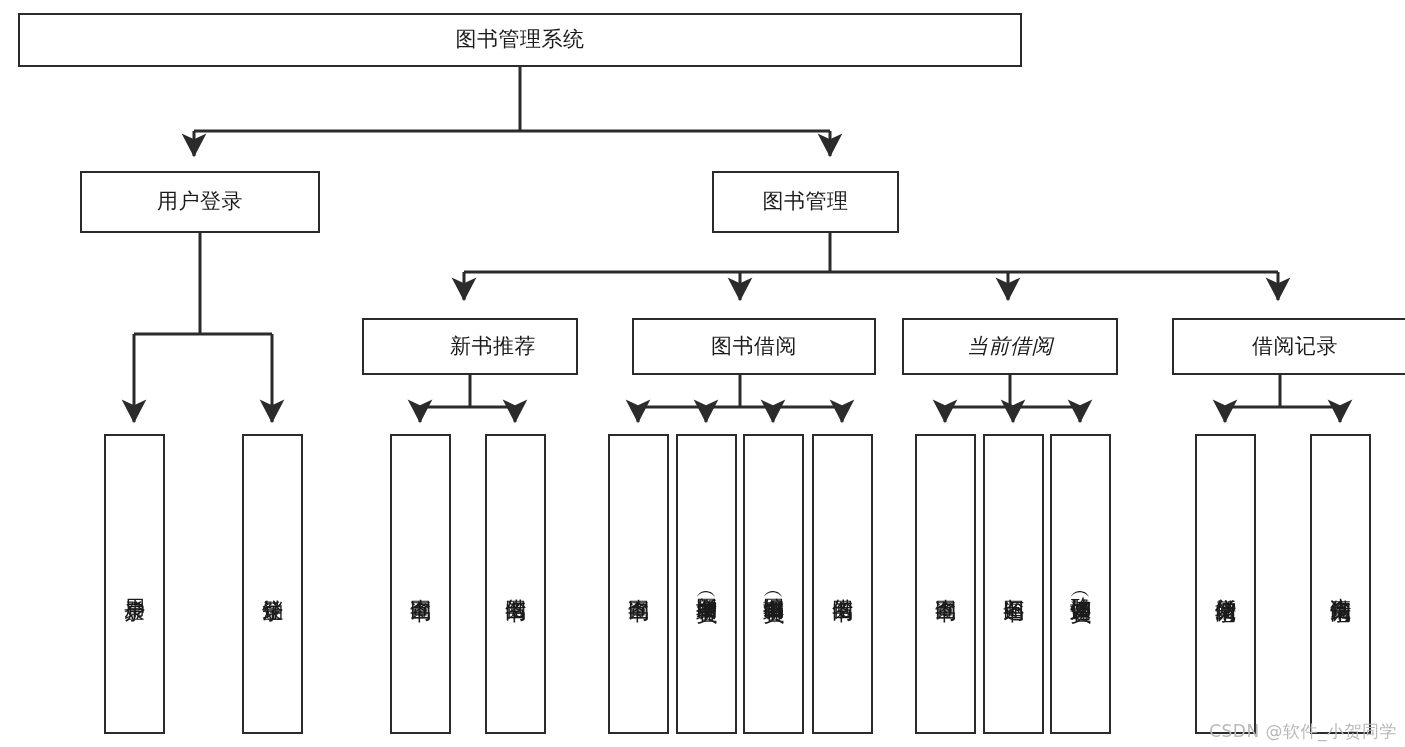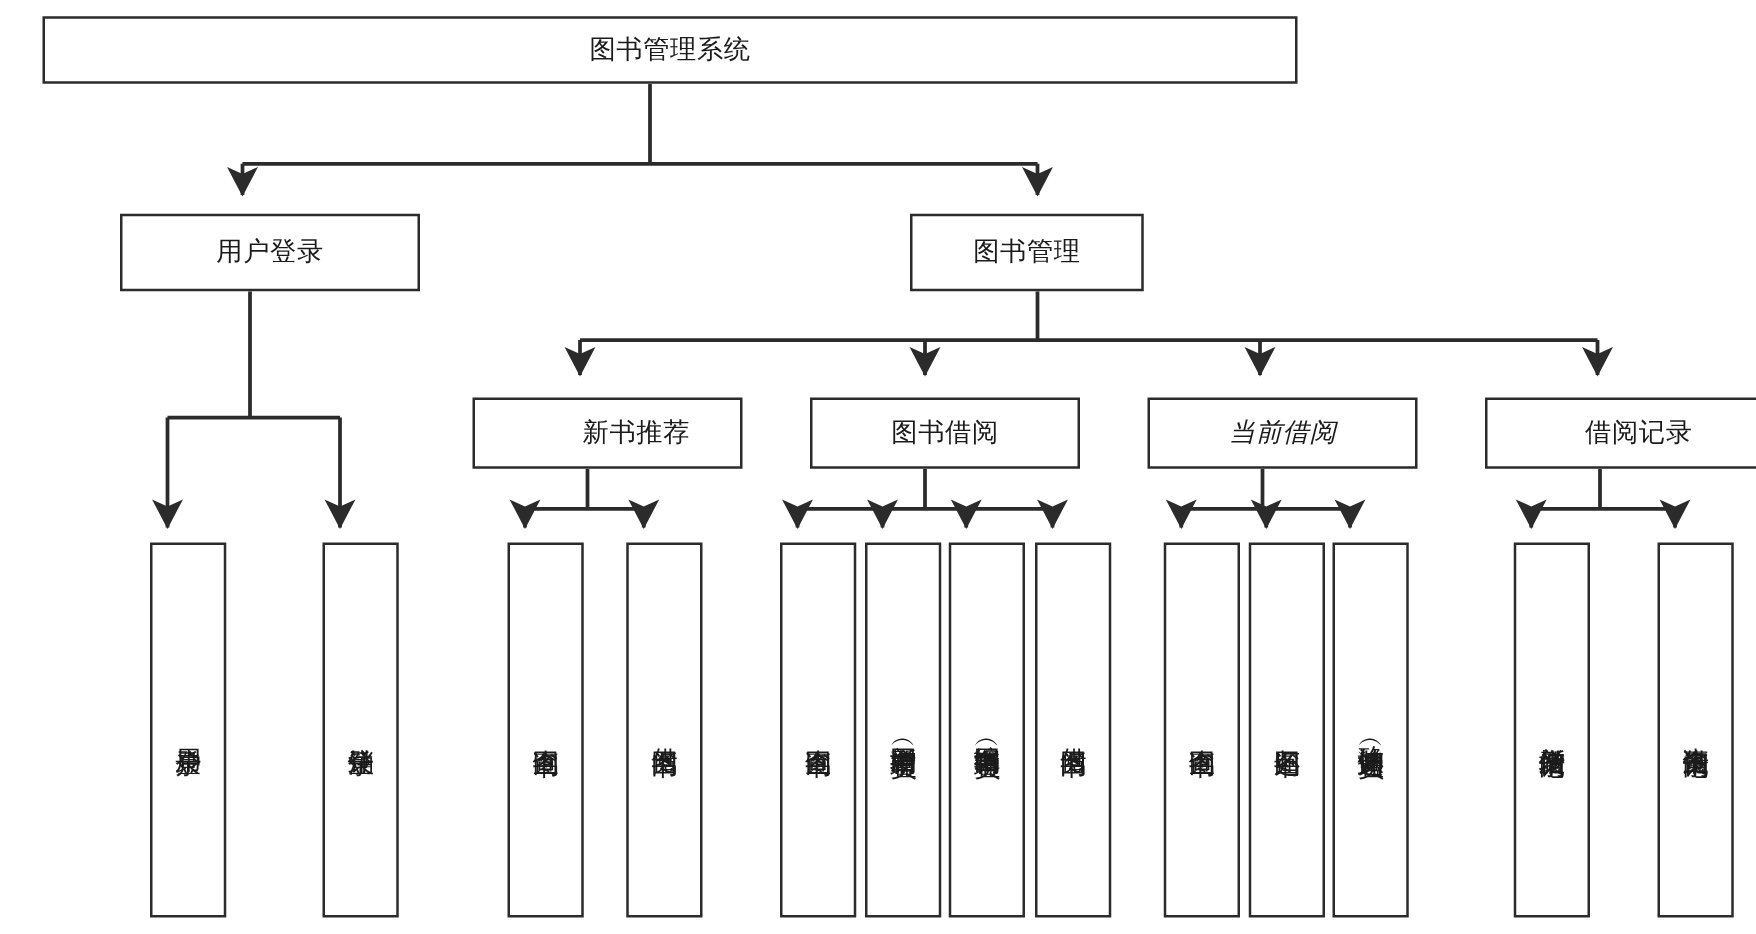--- a/index.html
+++ b/index.html
@@ -29,21 +29,20 @@
   }
   .node {
     position: absolute;
     box-sizing: border-box;
     border: 2px solid #2b2b2b;
     background: #ffffff;
     display: flex;
     align-items: center;
     justify-content: center;
     color: #1b1b1b;
-    margin-left: 16px;
   }
   .node.horiz .node-label {
     font-size: 21px;
     line-height: 1.1;
     letter-spacing: 0.5px;
     white-space: nowrap;
   }
   .node.vert {
     align-items: center;
     justify-content: center;
@@ -130,21 +129,21 @@
   <div class="node horiz" style="left:80px; top:171px; width:240px; height:62px;">
     <span class="node-label">用户登录</span>
   </div>
   <div class="node horiz" style="left:712px; top:171px; width:187px; height:62px;">
     <span class="node-label">图书管理</span>
   </div>
 
   <div class="node horiz" style="left:362px; top:318px; width:216px; height:57px;padding-left:46px;">
     <span class="node-label">新书推荐</span>
   </div>
-  <div class="node horiz" style="left:632px; top:318px; width:216px; height:57px;">
+  <div class="node horiz" style="left:632px; top:318px; width:244px; height:57px;">
     <span class="node-label">图书借阅</span>
   </div>
   <div class="node horiz" style="left:902px; top:318px; width:216px; height:57px;font-style:italic;">
     <span class="node-label">当前借阅</span>
   </div>
   <div class="node horiz" style="left:1172px; top:318px; width:246px; height:57px;justify-content:center;">
     <span class="node-label">借阅记录</span>
   </div>
 
   <div class="node vert" style="left:104px; top:434px; width:61px; height:300px;">
@@ -184,14 +183,15 @@
     <span class="node-label">确认归还（管理员）</span>
   </div>
 
   <div class="node vert" style="left:1195px; top:434px; width:61px; height:300px;">
     <span class="node-label">新增借阅记录</span>
   </div>
   <div class="node vert" style="left:1310px; top:434px; width:61px; height:300px;">
     <span class="node-label">查询借阅记录</span>
   </div>
 
+  <div id="watermark">CSDN @软件_小贺同学</div>
 
 </div>
 
 </body></html>

